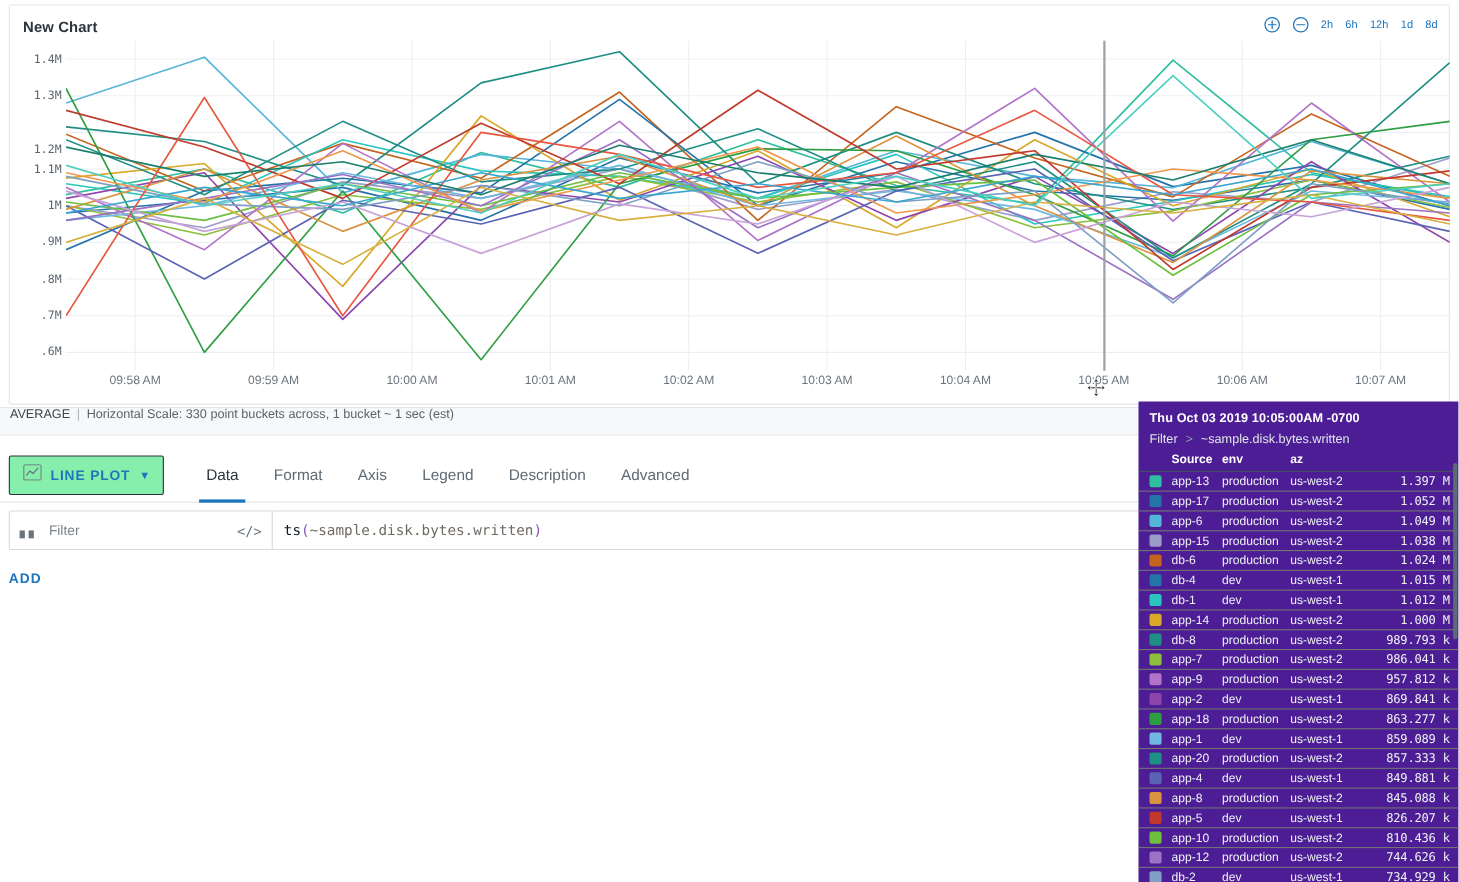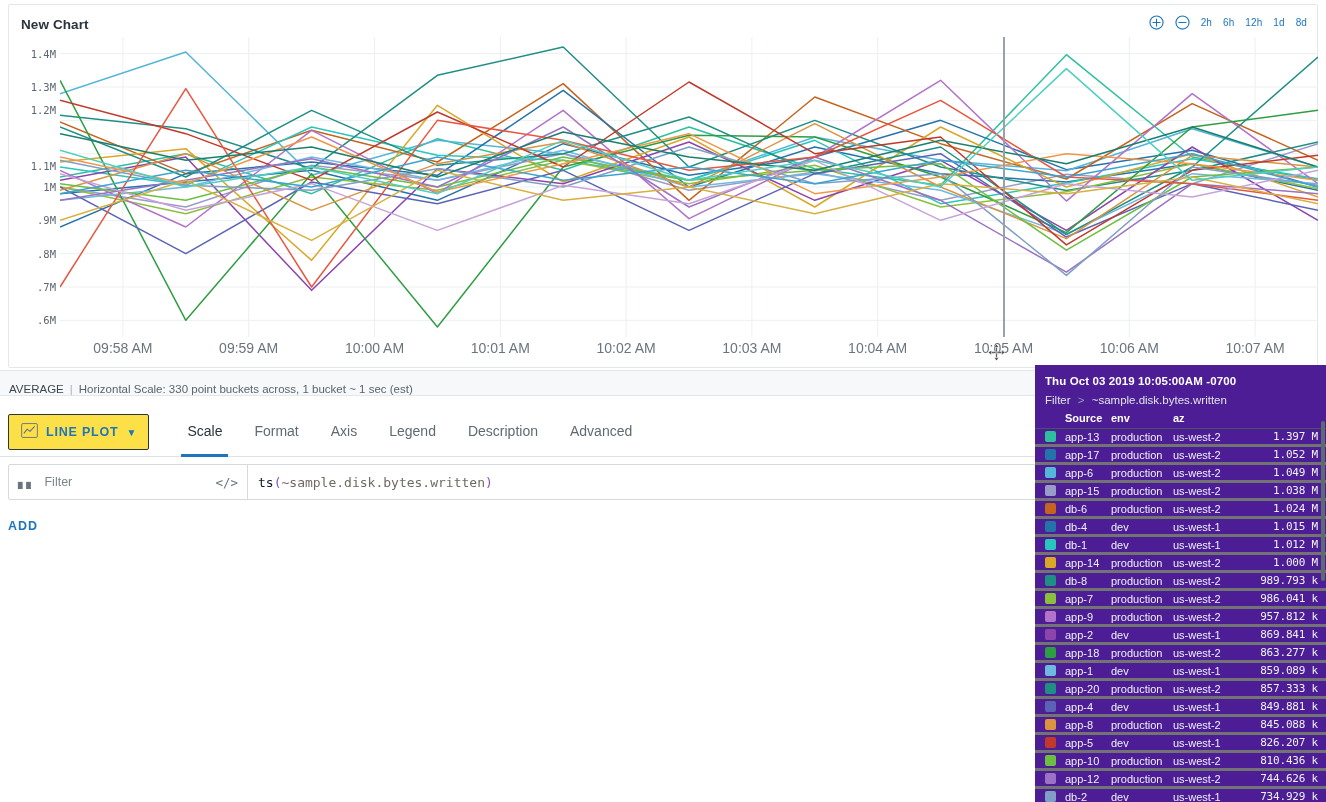--- a/index.html
+++ b/index.html
@@ -72,21 +72,21 @@
     transform: translateY(-50%);
     white-space: nowrap;
   }
   .x-labels {
     position: absolute;
     left: 50px; top: 303px;
     width: 1258px; height: 22px;
   }
   .x-labels div {
     position: absolute;
-    font-size: 14px;
+    font-size: 11px;
     color: #6b747d;
     transform: translateX(-50%);
     white-space: nowrap;
   }
   .plot-svg {
     position: absolute;
     left: 50px; top: 0;
     width: 1258px; height: 300px;
     display: block;
   }
@@ -112,21 +112,21 @@
 
   
   .status-strip {
     position: absolute;
     left: 0; top: 370px;
     width: 1326px; height: 26px;
     background: #f7f8f9;
     border-top: 1px solid #e4e7ea;
     border-bottom: 1px solid #e4e7ea;
     display: flex;
-    align-items: flex-end;
+    align-items: flex-start;
     padding-left: 9px;
     font-size: 11.5px;
     color: #4a545e;
   }
   .status-strip .avg { color: #3c464f; }
   .status-strip .sep { color: #aab2b9; margin: 0 6px; }
   .status-strip .scale { color: #5a646d; }
 
   
   .editor {
@@ -143,21 +143,21 @@
     display: flex;
     align-items: flex-start;
   }
   .plot-type-btn {
     margin-left: 8px;
     margin-top: -1px;
     height: 36px;
     padding: 17px 12px;
     border: 1px solid #2b333c;
     border-radius: 2px;
-    background: #fde047;
+    background: #86efac;
     display: flex;
     align-items: center;
     gap: 8px;
     cursor: pointer;
   }
   .plot-type-btn .label {
     font-size: 12.5px;
     font-weight: bold;
     letter-spacing: 0.8px;
     color: #1d75bd;
@@ -279,21 +279,21 @@
     color: #ffffff;
     border-bottom: 1px solid #46555e;
   }
   .tt-row {
     display: flex;
     align-items: center;
     padding: 0 8px 0 10px;
     height: 18px;
     font-size: 11px;
     color: #eef2f4;
-    border-bottom: 3px solid #737373;
+    border-bottom: 1px solid #737373;
   }
   .c-swatch { width: 20px; flex: 0 0 20px; }
   .c-swatch i {
     display: block;
     width: 11px; height: 11px;
     border-radius: 2px;
   }
   .c-src { flex: 0 0 46px; }
   .c-env { flex: 0 0 62px; }
   .c-az  { flex: 0 0 78px; }
@@ -339,22 +339,22 @@
       <span class="tlink">6h</span>
       <span class="tlink">12h</span>
       <span class="tlink">1d</span>
       <span class="tlink">8d</span>
     </div>
 
     <div class="plot-wrap">
       <div class="y-labels" id="y-labels">
           <div style="top: 16.6667px;">1.4M</div>
           <div style="top: 50px;">1.3M</div>
-          <div style="top: 73px; text-align: right;">1.2M</div>
-          <div style="top: 116.667px; margin-top: 12px;">1.1M</div>
+          <div style="top: 99px; text-align: right;">1.2M</div>
+          <div style="top: 116.667px;">1.1M</div>
           <div style="top: 150px;">1M</div>
           <div style="top: 183.333px;">.9M</div>
           <div style="top: 216.667px;">.8M</div>
           <div style="top: 250px;">.7M</div>
           <div style="top: 283.333px;">.6M</div>
         </div>
       <svg class="plot-svg" id="plot-svg" viewBox="0 0 1258 300" preserveAspectRatio="none">
           <line x1="0" x2="1258" y1="16.666666666666686" y2="16.666666666666686" stroke="#eceff1" stroke-width="1"></line>
           <line x1="0" x2="1258" y1="50" y2="50" stroke="#eceff1" stroke-width="1"></line>
           <line x1="0" x2="1258" y1="83.33333333333334" y2="83.33333333333334" stroke="#eceff1" stroke-width="1"></line>
@@ -439,21 +439,21 @@
         <span>
           <svg width="17" height="15" viewBox="0 0 18 16">
             <rect x="0.6" y="0.6" width="16.8" height="14.8" rx="1.4" fill="none" stroke="#6b747d" stroke-width="1"></rect>
             <polyline points="3,11 6.5,6.5 9.5,9 14.5,3.5" fill="none" stroke="#6b747d" stroke-width="1.2" stroke-linejoin="round"></polyline>
           </svg>
         </span>
         <span class="label">LINE PLOT</span>
         <span class="chev">▼</span>
       </div>
       <div class="tabs" id="tabs">
-          <div class="tab active">Scale</div>
+          <div class="tab active">Data</div>
           <div class="tab">Format</div>
           <div class="tab">Axis</div>
           <div class="tab">Legend</div>
           <div class="tab">Description</div>
           <div class="tab">Advanced</div>
         </div>
     </div>
 
     <div class="query-row">
       <div class="filter-cell">

